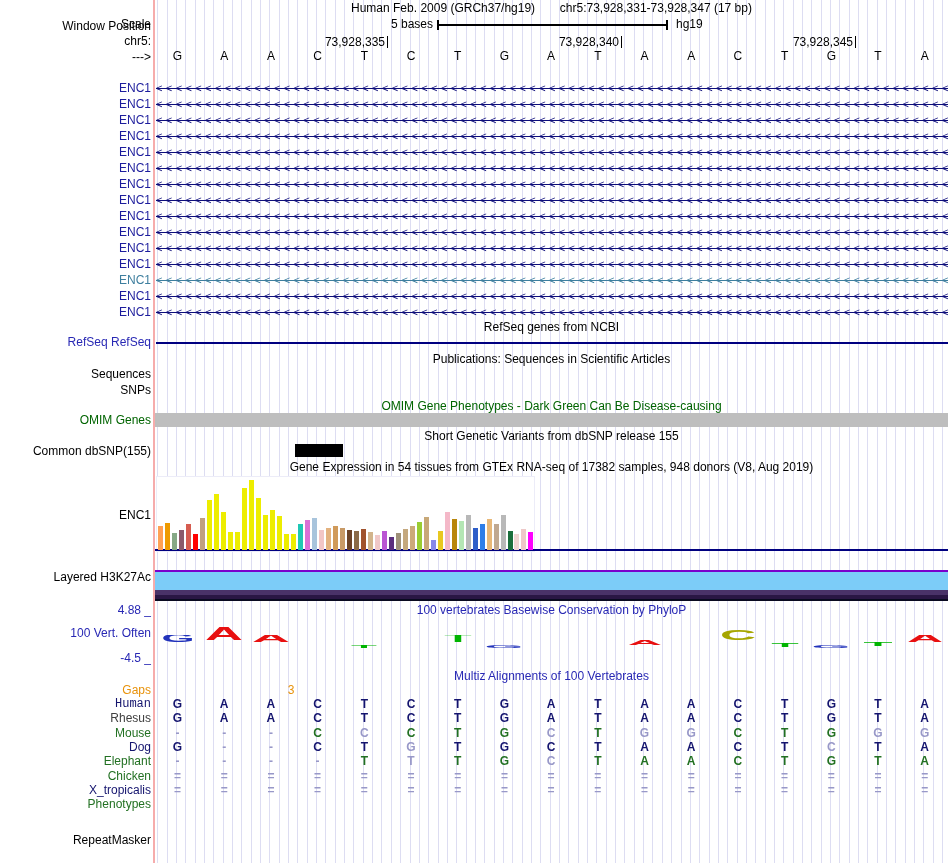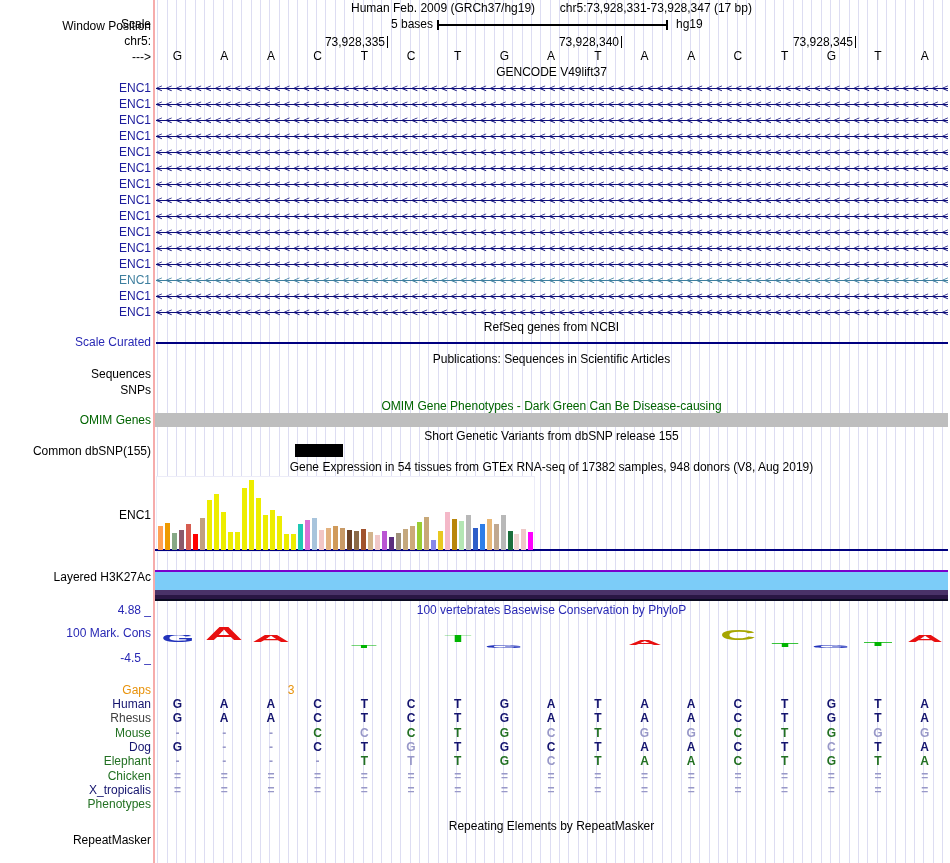--- a/index.html
+++ b/index.html
@@ -154,21 +154,20 @@
       <div class="seqb" style="left: 582.8px; top: 50px;">T</div>
       <div class="seqb" style="left: 629.5px; top: 50px;">A</div>
       <div class="seqb" style="left: 676.2px; top: 50px;">A</div>
       <div class="seqb" style="left: 722.9px; top: 50px;">C</div>
       <div class="seqb" style="left: 769.6px; top: 50px;">T</div>
       <div class="seqb" style="left: 816.3px; top: 50px;">G</div>
       <div class="seqb" style="left: 863px; top: 50px;">T</div>
       <div class="seqb" style="left: 909.7px; top: 50px;">A</div>
     </div>
 
-  <div class="ctitle" style="top:66px">GENCODE V49lift37</div>
   <div id="genelayer">
       <div class="lbl" style="top: 82px; color: rgb(28, 28, 156);">ENC1</div>
       <div class="generow" style="top: 82px; color: rgb(13, 13, 122);">&lt;&lt;&lt;&lt;&lt;&lt;&lt;&lt;&lt;&lt;&lt;&lt;&lt;&lt;&lt;&lt;&lt;&lt;&lt;&lt;&lt;&lt;&lt;&lt;&lt;&lt;&lt;&lt;&lt;&lt;&lt;&lt;&lt;&lt;&lt;&lt;&lt;&lt;&lt;&lt;&lt;&lt;&lt;&lt;&lt;&lt;&lt;&lt;&lt;&lt;&lt;&lt;&lt;&lt;&lt;&lt;&lt;&lt;&lt;&lt;&lt;&lt;&lt;&lt;&lt;&lt;&lt;&lt;&lt;&lt;&lt;&lt;&lt;&lt;&lt;&lt;&lt;&lt;&lt;&lt;&lt;&lt;&lt;&lt;&lt;&lt;&lt;&lt;&lt;&lt;&lt;&lt;&lt;&lt;&lt;</div>
       <div class="lbl" style="top: 98px; color: rgb(28, 28, 156);">ENC1</div>
       <div class="generow" style="top: 98px; color: rgb(13, 13, 122);">&lt;&lt;&lt;&lt;&lt;&lt;&lt;&lt;&lt;&lt;&lt;&lt;&lt;&lt;&lt;&lt;&lt;&lt;&lt;&lt;&lt;&lt;&lt;&lt;&lt;&lt;&lt;&lt;&lt;&lt;&lt;&lt;&lt;&lt;&lt;&lt;&lt;&lt;&lt;&lt;&lt;&lt;&lt;&lt;&lt;&lt;&lt;&lt;&lt;&lt;&lt;&lt;&lt;&lt;&lt;&lt;&lt;&lt;&lt;&lt;&lt;&lt;&lt;&lt;&lt;&lt;&lt;&lt;&lt;&lt;&lt;&lt;&lt;&lt;&lt;&lt;&lt;&lt;&lt;&lt;&lt;&lt;&lt;&lt;&lt;&lt;&lt;&lt;&lt;&lt;&lt;&lt;&lt;&lt;&lt;</div>
       <div class="lbl" style="top: 114px; color: rgb(28, 28, 156);">ENC1</div>
       <div class="generow" style="top: 114px; color: rgb(13, 13, 122);">&lt;&lt;&lt;&lt;&lt;&lt;&lt;&lt;&lt;&lt;&lt;&lt;&lt;&lt;&lt;&lt;&lt;&lt;&lt;&lt;&lt;&lt;&lt;&lt;&lt;&lt;&lt;&lt;&lt;&lt;&lt;&lt;&lt;&lt;&lt;&lt;&lt;&lt;&lt;&lt;&lt;&lt;&lt;&lt;&lt;&lt;&lt;&lt;&lt;&lt;&lt;&lt;&lt;&lt;&lt;&lt;&lt;&lt;&lt;&lt;&lt;&lt;&lt;&lt;&lt;&lt;&lt;&lt;&lt;&lt;&lt;&lt;&lt;&lt;&lt;&lt;&lt;&lt;&lt;&lt;&lt;&lt;&lt;&lt;&lt;&lt;&lt;&lt;&lt;&lt;&lt;&lt;&lt;&lt;&lt;</div>
       <div class="lbl" style="top: 130px; color: rgb(28, 28, 156);">ENC1</div>
       <div class="generow" style="top: 130px; color: rgb(13, 13, 122);">&lt;&lt;&lt;&lt;&lt;&lt;&lt;&lt;&lt;&lt;&lt;&lt;&lt;&lt;&lt;&lt;&lt;&lt;&lt;&lt;&lt;&lt;&lt;&lt;&lt;&lt;&lt;&lt;&lt;&lt;&lt;&lt;&lt;&lt;&lt;&lt;&lt;&lt;&lt;&lt;&lt;&lt;&lt;&lt;&lt;&lt;&lt;&lt;&lt;&lt;&lt;&lt;&lt;&lt;&lt;&lt;&lt;&lt;&lt;&lt;&lt;&lt;&lt;&lt;&lt;&lt;&lt;&lt;&lt;&lt;&lt;&lt;&lt;&lt;&lt;&lt;&lt;&lt;&lt;&lt;&lt;&lt;&lt;&lt;&lt;&lt;&lt;&lt;&lt;&lt;&lt;&lt;&lt;&lt;&lt;</div>
       <div class="lbl" style="top: 146px; color: rgb(28, 28, 156);">ENC1</div>
@@ -189,21 +188,21 @@
       <div class="generow" style="top: 258px; color: rgb(13, 13, 122);">&lt;&lt;&lt;&lt;&lt;&lt;&lt;&lt;&lt;&lt;&lt;&lt;&lt;&lt;&lt;&lt;&lt;&lt;&lt;&lt;&lt;&lt;&lt;&lt;&lt;&lt;&lt;&lt;&lt;&lt;&lt;&lt;&lt;&lt;&lt;&lt;&lt;&lt;&lt;&lt;&lt;&lt;&lt;&lt;&lt;&lt;&lt;&lt;&lt;&lt;&lt;&lt;&lt;&lt;&lt;&lt;&lt;&lt;&lt;&lt;&lt;&lt;&lt;&lt;&lt;&lt;&lt;&lt;&lt;&lt;&lt;&lt;&lt;&lt;&lt;&lt;&lt;&lt;&lt;&lt;&lt;&lt;&lt;&lt;&lt;&lt;&lt;&lt;&lt;&lt;&lt;&lt;&lt;&lt;&lt;</div>
       <div class="lbl" style="top: 274px; color: rgb(61, 126, 158);">ENC1</div>
       <div class="generow" style="top: 274px; color: rgb(61, 126, 158);">&lt;&lt;&lt;&lt;&lt;&lt;&lt;&lt;&lt;&lt;&lt;&lt;&lt;&lt;&lt;&lt;&lt;&lt;&lt;&lt;&lt;&lt;&lt;&lt;&lt;&lt;&lt;&lt;&lt;&lt;&lt;&lt;&lt;&lt;&lt;&lt;&lt;&lt;&lt;&lt;&lt;&lt;&lt;&lt;&lt;&lt;&lt;&lt;&lt;&lt;&lt;&lt;&lt;&lt;&lt;&lt;&lt;&lt;&lt;&lt;&lt;&lt;&lt;&lt;&lt;&lt;&lt;&lt;&lt;&lt;&lt;&lt;&lt;&lt;&lt;&lt;&lt;&lt;&lt;&lt;&lt;&lt;&lt;&lt;&lt;&lt;&lt;&lt;&lt;&lt;&lt;&lt;&lt;&lt;&lt;</div>
       <div class="lbl" style="top: 290px; color: rgb(28, 28, 156);">ENC1</div>
       <div class="generow" style="top: 290px; color: rgb(13, 13, 122);">&lt;&lt;&lt;&lt;&lt;&lt;&lt;&lt;&lt;&lt;&lt;&lt;&lt;&lt;&lt;&lt;&lt;&lt;&lt;&lt;&lt;&lt;&lt;&lt;&lt;&lt;&lt;&lt;&lt;&lt;&lt;&lt;&lt;&lt;&lt;&lt;&lt;&lt;&lt;&lt;&lt;&lt;&lt;&lt;&lt;&lt;&lt;&lt;&lt;&lt;&lt;&lt;&lt;&lt;&lt;&lt;&lt;&lt;&lt;&lt;&lt;&lt;&lt;&lt;&lt;&lt;&lt;&lt;&lt;&lt;&lt;&lt;&lt;&lt;&lt;&lt;&lt;&lt;&lt;&lt;&lt;&lt;&lt;&lt;&lt;&lt;&lt;&lt;&lt;&lt;&lt;&lt;&lt;&lt;&lt;</div>
       <div class="lbl" style="top: 306px; color: rgb(28, 28, 156);">ENC1</div>
       <div class="generow" style="top: 306px; color: rgb(13, 13, 122);">&lt;&lt;&lt;&lt;&lt;&lt;&lt;&lt;&lt;&lt;&lt;&lt;&lt;&lt;&lt;&lt;&lt;&lt;&lt;&lt;&lt;&lt;&lt;&lt;&lt;&lt;&lt;&lt;&lt;&lt;&lt;&lt;&lt;&lt;&lt;&lt;&lt;&lt;&lt;&lt;&lt;&lt;&lt;&lt;&lt;&lt;&lt;&lt;&lt;&lt;&lt;&lt;&lt;&lt;&lt;&lt;&lt;&lt;&lt;&lt;&lt;&lt;&lt;&lt;&lt;&lt;&lt;&lt;&lt;&lt;&lt;&lt;&lt;&lt;&lt;&lt;&lt;&lt;&lt;&lt;&lt;&lt;&lt;&lt;&lt;&lt;&lt;&lt;&lt;&lt;&lt;&lt;&lt;&lt;&lt;</div>
     </div>
 
   <div class="ctitle" style="top:321px">RefSeq genes from NCBI</div>
-  <div class="lbl blue" style="top:336px">Scale Curated</div>
+  <div class="lbl blue" style="top:336px">RefSeq RefSeq</div>
   <div class="box" style="left:156px;top:342px;width:792px;height:2px;background:#000080"></div>
 
   <div class="ctitle" style="top:353px">Publications: Sequences in Scientific Articles</div>
   <div class="lbl" style="top:368px">Sequences</div>
   <div class="lbl" style="top:384px">SNPs</div>
 
   <div class="ctitle green" style="top:400px">OMIM Gene Phenotypes - Dark Green Can Be Disease-causing</div>
   <div class="box" style="left:155px;top:413px;width:793px;height:14px;background:#BEBEBE"></div>
   <div class="lbl green" style="top:414px;z-index:3">OMIM Genes</div>
 
@@ -274,21 +273,21 @@
 
   <div class="box" style="left:155px;top:570px;width:793px;height:2px;background:#7A00CC"></div>
   <div class="box" style="left:155px;top:572px;width:793px;height:18px;background:#7CCCF8"></div>
   <div class="box" style="left:155px;top:590px;width:793px;height:5px;background:#4A3268"></div>
   <div class="box" style="left:155px;top:595px;width:793px;height:4px;background:#2A1644"></div>
   <div class="box" style="left:155px;top:599px;width:793px;height:2px;background:#0A0A20"></div>
   <div class="lbl" style="top:571px;z-index:4">Layered H3K27Ac</div>
 
   <div class="lbl blue" style="top:604px">4.88 _</div>
   <div class="ctitle blue" style="top:604px">100 vertebrates Basewise Conservation by PhyloP</div>
-  <div class="lbl blue" style="top:627px">100 Mark. Cons</div>
+  <div class="lbl blue" style="top:627px">100 Vert. Often</div>
   <div class="lbl blue" style="top:652px">-4.5 _</div>
   <div id="conslayer">
       <div class="abs" style="left: 160.5px; top: 633px; width: 34px; height: 8px;"><svg width="34" height="8" viewBox="0 0 10 10" preserveAspectRatio="none">
           <text x="5" y="9.3" font-size="12.5" font-weight="bold" text-anchor="middle" fill="#2233BB" font-family="Liberation Sans, sans-serif">G</text>
         </svg></div>
       <div class="abs" style="left: 203.2px; top: 626px; width: 42px; height: 15px;"><svg width="42" height="15" viewBox="0 0 10 10" preserveAspectRatio="none">
           <text x="5" y="9.3" font-size="12.5" font-weight="bold" text-anchor="middle" fill="#E81010" font-family="Liberation Sans, sans-serif">A</text>
         </svg></div>
       <div class="abs" style="left: 249.9px; top: 633px; width: 42px; height: 8px;"><svg width="42" height="8" viewBox="0 0 10 10" preserveAspectRatio="none">
           <text x="5" y="9.3" font-size="12.5" font-weight="bold" text-anchor="middle" fill="#E81010" font-family="Liberation Sans, sans-serif">A</text>
@@ -315,24 +314,25 @@
           <text x="5" y="9.3" font-size="12.5" font-weight="bold" text-anchor="middle" fill="#2233BB" font-family="Liberation Sans, sans-serif">G</text>
         </svg></div>
       <div class="abs" style="left: 859px; top: 636px; width: 38px; height: 5px;"><svg width="38" height="5" viewBox="0 0 10 10" preserveAspectRatio="none">
           <text x="5" y="9.3" font-size="12.5" font-weight="bold" text-anchor="middle" fill="#00B400" font-family="Liberation Sans, sans-serif">T</text>
         </svg></div>
       <div class="abs" style="left: 904.7px; top: 633px; width: 40px; height: 8px;"><svg width="40" height="8" viewBox="0 0 10 10" preserveAspectRatio="none">
           <text x="5" y="9.3" font-size="12.5" font-weight="bold" text-anchor="middle" fill="#E81010" font-family="Liberation Sans, sans-serif">A</text>
         </svg></div>
     </div>
 
+  <div class="ctitle blue" style="top:670px">Multiz Alignments of 100 Vertebrates</div>
   <div class="lbl" style="top:684px;color:#E8920A">Gaps</div>
   <div class="abs" style="top:684px;left:284px;width:14px;text-align:center;color:#E8920A">3</div>
   <div id="multizlayer">
-      <div class="lbl" style="top: 698px; color: rgb(20, 20, 110);">Human</div>
+      <div class="lbl" style="top: 698px; color: rgb(20, 20, 110); font-family: Liberation Mono, monospace;">Human</div>
       <div class="mcell" style="left: 162.5px; top: 698px; color: rgb(20, 20, 110);">G</div>
       <div class="mcell" style="left: 209.2px; top: 698px; color: rgb(20, 20, 110);">A</div>
       <div class="mcell" style="left: 255.9px; top: 698px; color: rgb(20, 20, 110);">A</div>
       <div class="mcell" style="left: 302.6px; top: 698px; color: rgb(20, 20, 110);">C</div>
       <div class="mcell" style="left: 349.3px; top: 698px; color: rgb(20, 20, 110);">T</div>
       <div class="mcell" style="left: 396px; top: 698px; color: rgb(20, 20, 110);">C</div>
       <div class="mcell" style="left: 442.7px; top: 698px; color: rgb(20, 20, 110);">T</div>
       <div class="mcell" style="left: 489.4px; top: 698px; color: rgb(20, 20, 110);">G</div>
       <div class="mcell" style="left: 536.1px; top: 698px; color: rgb(20, 20, 110);">A</div>
       <div class="mcell" style="left: 582.8px; top: 698px; color: rgb(20, 20, 110);">T</div>
@@ -447,15 +447,14 @@
       <div class="mcell" style="left: 629.5px; top: 783.8px; color: rgb(152, 152, 200);">=</div>
       <div class="mcell" style="left: 676.2px; top: 783.8px; color: rgb(152, 152, 200);">=</div>
       <div class="mcell" style="left: 722.9px; top: 783.8px; color: rgb(152, 152, 200);">=</div>
       <div class="mcell" style="left: 769.6px; top: 783.8px; color: rgb(152, 152, 200);">=</div>
       <div class="mcell" style="left: 816.3px; top: 783.8px; color: rgb(152, 152, 200);">=</div>
       <div class="mcell" style="left: 863px; top: 783.8px; color: rgb(152, 152, 200);">=</div>
       <div class="mcell" style="left: 909.7px; top: 783.8px; color: rgb(152, 152, 200);">=</div>
       <div class="lbl" style="top: 798.1px; color: rgb(34, 112, 34);">Phenotypes</div>
     </div>
 
-  <div class="ctitle" style="top:820px">Repeating Elements by RepeatMasker</div>
   <div class="lbl" style="top:834px">RepeatMasker</div>
 </div>
 
 </body></html>

